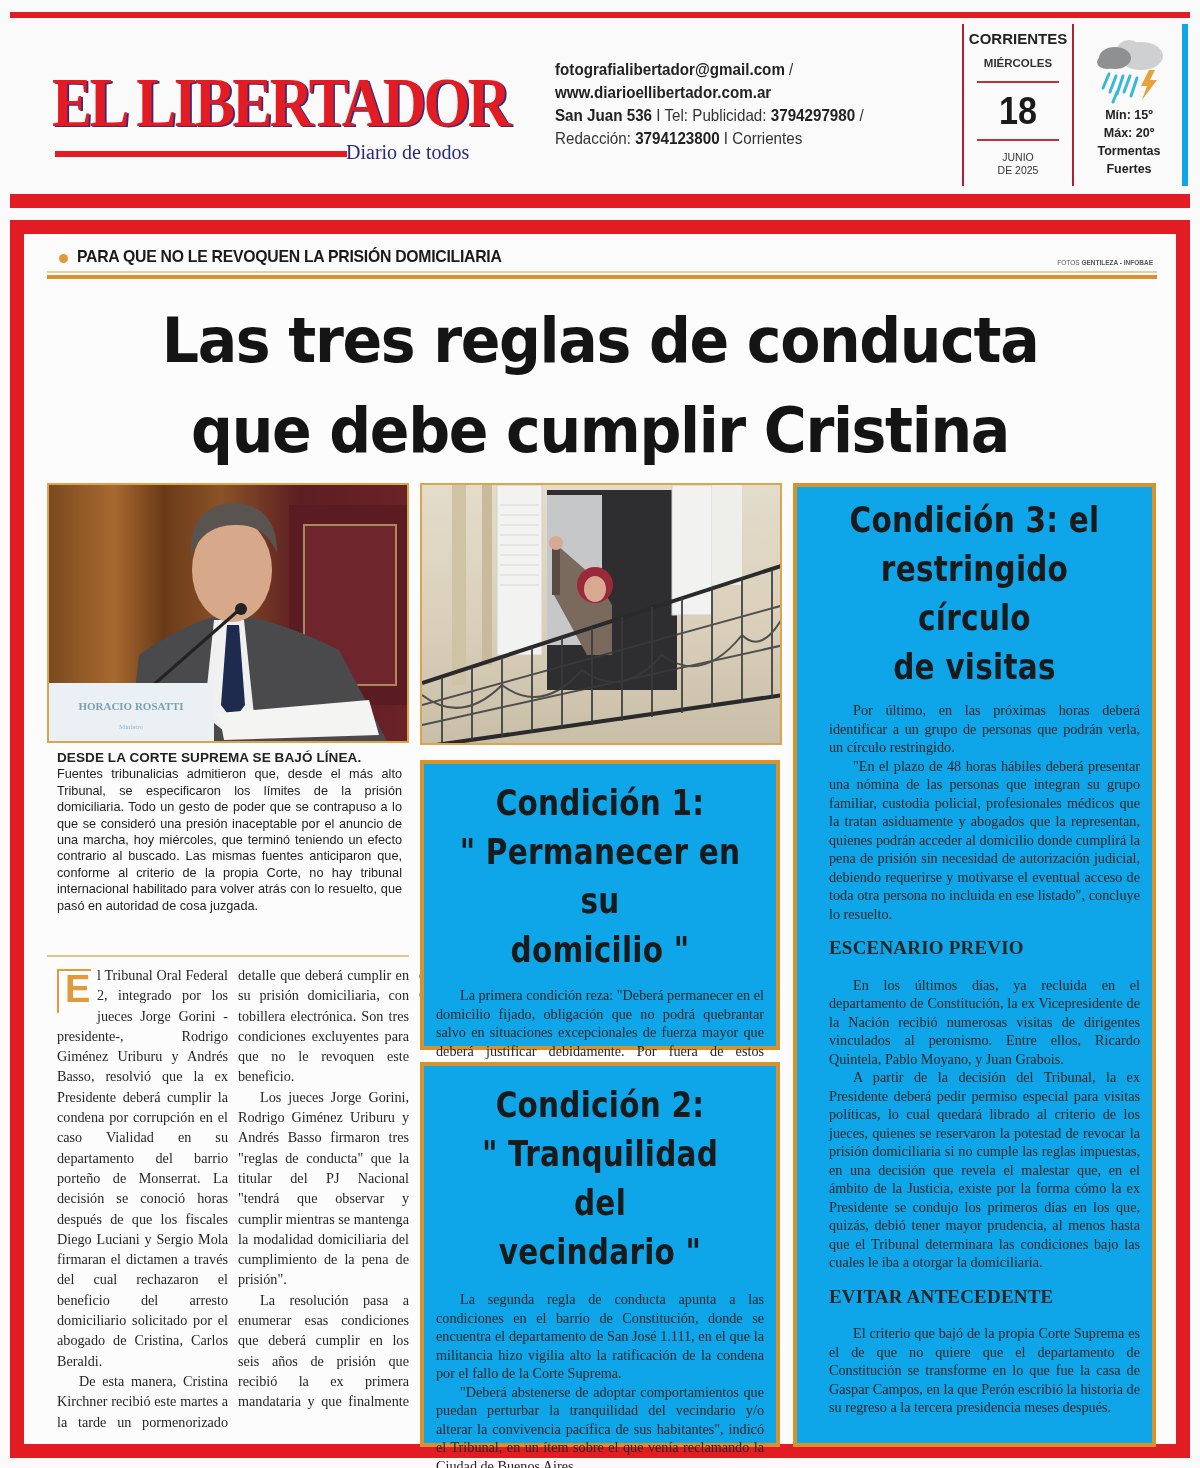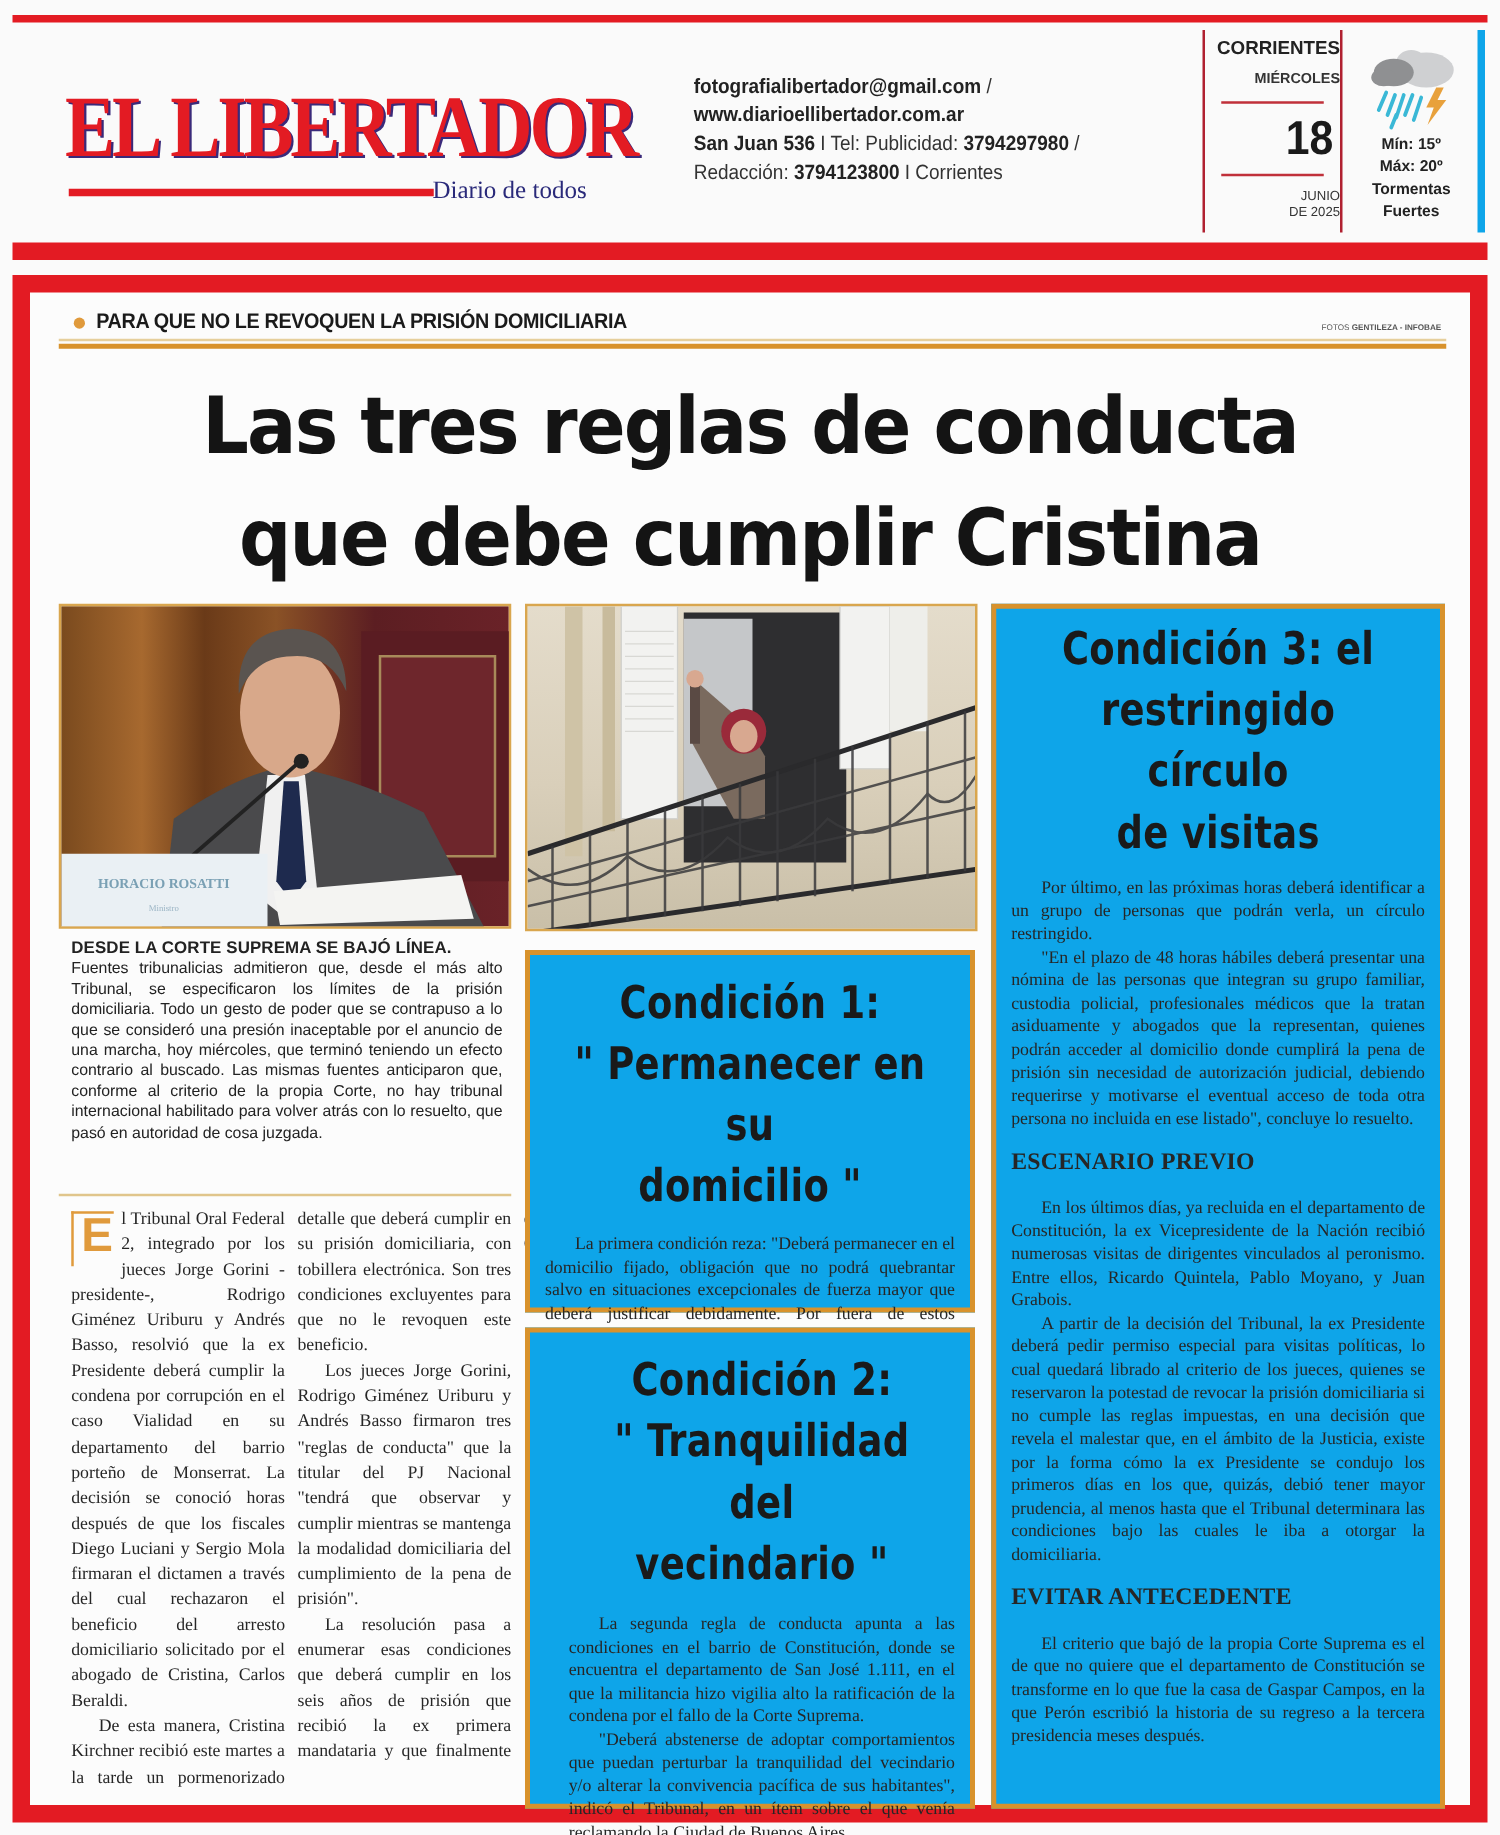--- a/index.html
+++ b/index.html
@@ -15,21 +15,21 @@
     color: #e31b23; letter-spacing: -3px; transform: scaleX(0.86); transform-origin: left center;
     white-space: nowrap; text-shadow: 2px 1px 0 #3a2a7a;
   }
   .logo-underline { position: absolute; left: 3px; top: 83px; width: 292px; height: 6px; background: #e31b23; }
   .logo-tagline { position: absolute; left: 294px; top: 73px; font-family: "Liberation Serif", serif; font-size: 20px; color: #2a2a7a; white-space: nowrap; }
 
   .contact { position: absolute; left: 545px; top: 40px; font-family: "Liberation Sans", sans-serif; font-size: 16.5px; line-height: 23px; color: #222; transform: scaleX(0.92); transform-origin: left top; white-space: nowrap; }
   .contact b { font-weight: bold; }
   .contact .light { font-weight: normal; color: #333; }
 
-  .date-box { position: absolute; left: 952px; top: 6px; width: 112px; height: 162px; border-left: 2px solid #b02030; border-right: 2px solid #b02030; text-align: right; }
+  .date-box { position: absolute; left: 952px; top: 6px; width: 112px; height: 162px; border-left: 2px solid #b02030; border-right: 2px solid #b02030; text-align: center; }
   .date-city { font-weight: bold; font-size: 15px; margin-top: 6px; color: #222; }
   .date-weekday { font-weight: bold; font-size: 11.5px; margin-top: 10px; color: #333; }
   .date-rule { width: 82px; height: 2px; background: #c0303a; margin: 12px auto 0; }
   .date-day { font-size: 38px; font-weight: bold; line-height: 44px; margin-top: 6px; color: #1a1a1a; transform: scaleX(0.9); }
   .date-rule2 { width: 82px; height: 2px; background: #c0303a; margin: 6px auto 0; }
   .date-month { font-size: 10.5px; margin-top: 10px; color: #333; line-height: 13px; }
 
   .weather { position: absolute; left: 1066px; top: 6px; width: 112px; height: 162px; border-right: 6px solid #0ea5e9; text-align: center; }
   .weather-icon { width: 80px; height: 70px; margin: 12px auto 0; display: block; }
   .weather-line { font-weight: bold; font-size: 12.5px; line-height: 18px; color: #222; }
@@ -63,30 +63,30 @@
   .serif { font-family: "Liberation Serif", serif; color: #262626; }
   .body-cols { position: absolute; left: 57px; top: 965px; width: 352px; height: 470px; column-count: 2; column-gap: 10px; font-size: 14.2px; line-height: 20.3px; text-align: justify; hyphens: auto; }
   .body-cols p { text-indent: 22px; }
   .body-cols p.first { text-indent: 0; }
   .dropcap { float: left; width: 34px; height: 44px; margin: 4px 6px 0 0; border: 2px solid #e09a3c; border-right: none; border-bottom: none; position: relative; }
   .dropcap span { position: absolute; left: 6px; top: 2px; font-family: "Liberation Sans", sans-serif; font-weight: bold; font-size: 38px; line-height: 40px; color: #e09a3c; }
 
   
   .cbox { position: absolute; border: 4px solid #d8922c; background: #0ea5e9; }
   .cbox-1 { left: 420px; top: 760px; width: 360px; height: 290px; }
-  .cbox-2 { left: 420px; top: 1062px; width: 360px; height: 385px; padding-left: 19px; }
+  .cbox-2 { left: 420px; top: 1062px; width: 360px; height: 385px; }
   .cbox-3 { left: 793px; top: 483px; width: 363px; height: 964px; }
   .cbox-title { font-family: "DejaVu Sans", sans-serif; text-align: center; font-size: 36px; line-height: 49px; color: #1a1a1a; transform: scaleX(0.82); letter-spacing: 0.3px; }
   .cbox-1 .cbox-title, .cbox-2 .cbox-title { margin-top: 14px; }
   .cbox-3 .cbox-title { margin-top: 8px; }
   .cbox-text { padding: 0 12px 0 12px; font-size: 14.2px; line-height: 18.5px; text-align: justify; }
   .cbox-text p { text-indent: 24px; }
   .cbox-1 .cbox-text { margin-top: 12px; }
   .cbox-2 .cbox-text { margin-top: 14px; }
-  .cbox-3 .cbox-text { margin-top: 10px; }
+  .cbox-3 .cbox-text { margin-top: 10px; margin-left: 20px; }
   .subhead { font-family: "Liberation Serif", serif; font-weight: bold; font-size: 19px; letter-spacing: 0.2px; margin: 16px 0 18px 0; text-indent: 0 !important; color: #262626; }
 </style>
 </head>
 <body>
 
 <div class="top-rule"></div>
 <header class="masthead">
   <div class="logo">
     <div class="logo-text">EL LIBERTADOR</div>
     <div class="logo-underline"></div>

